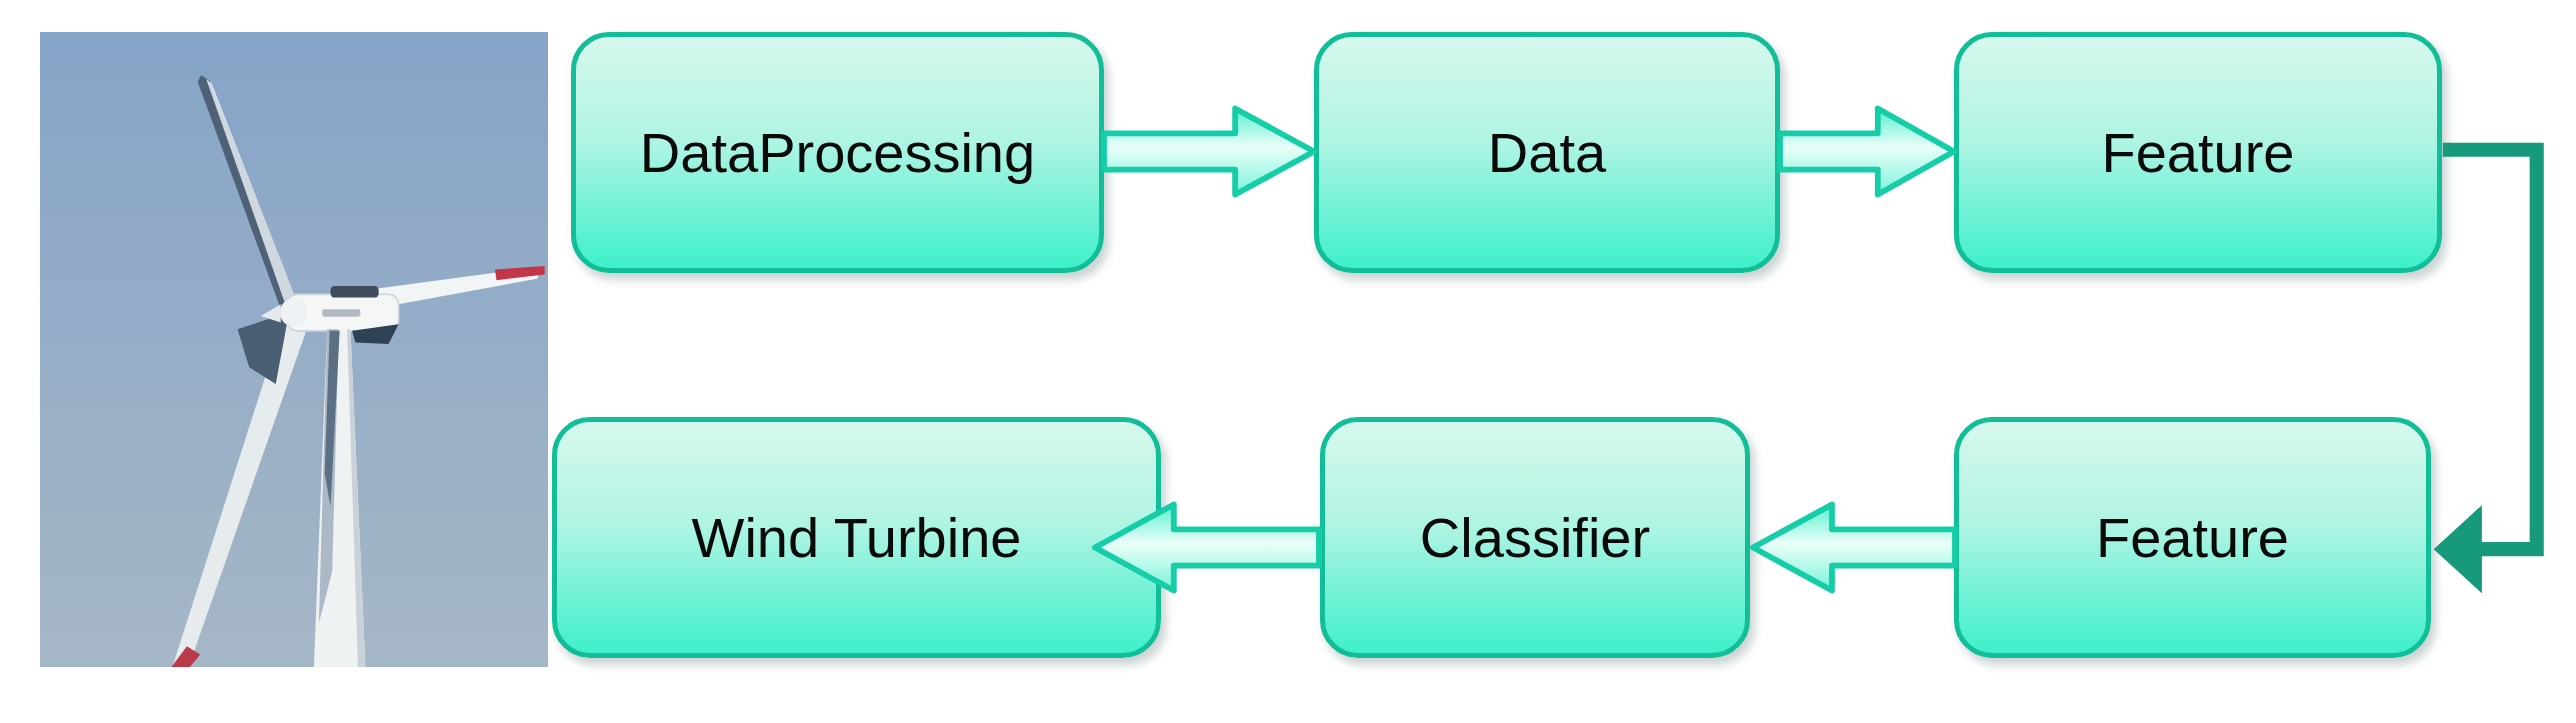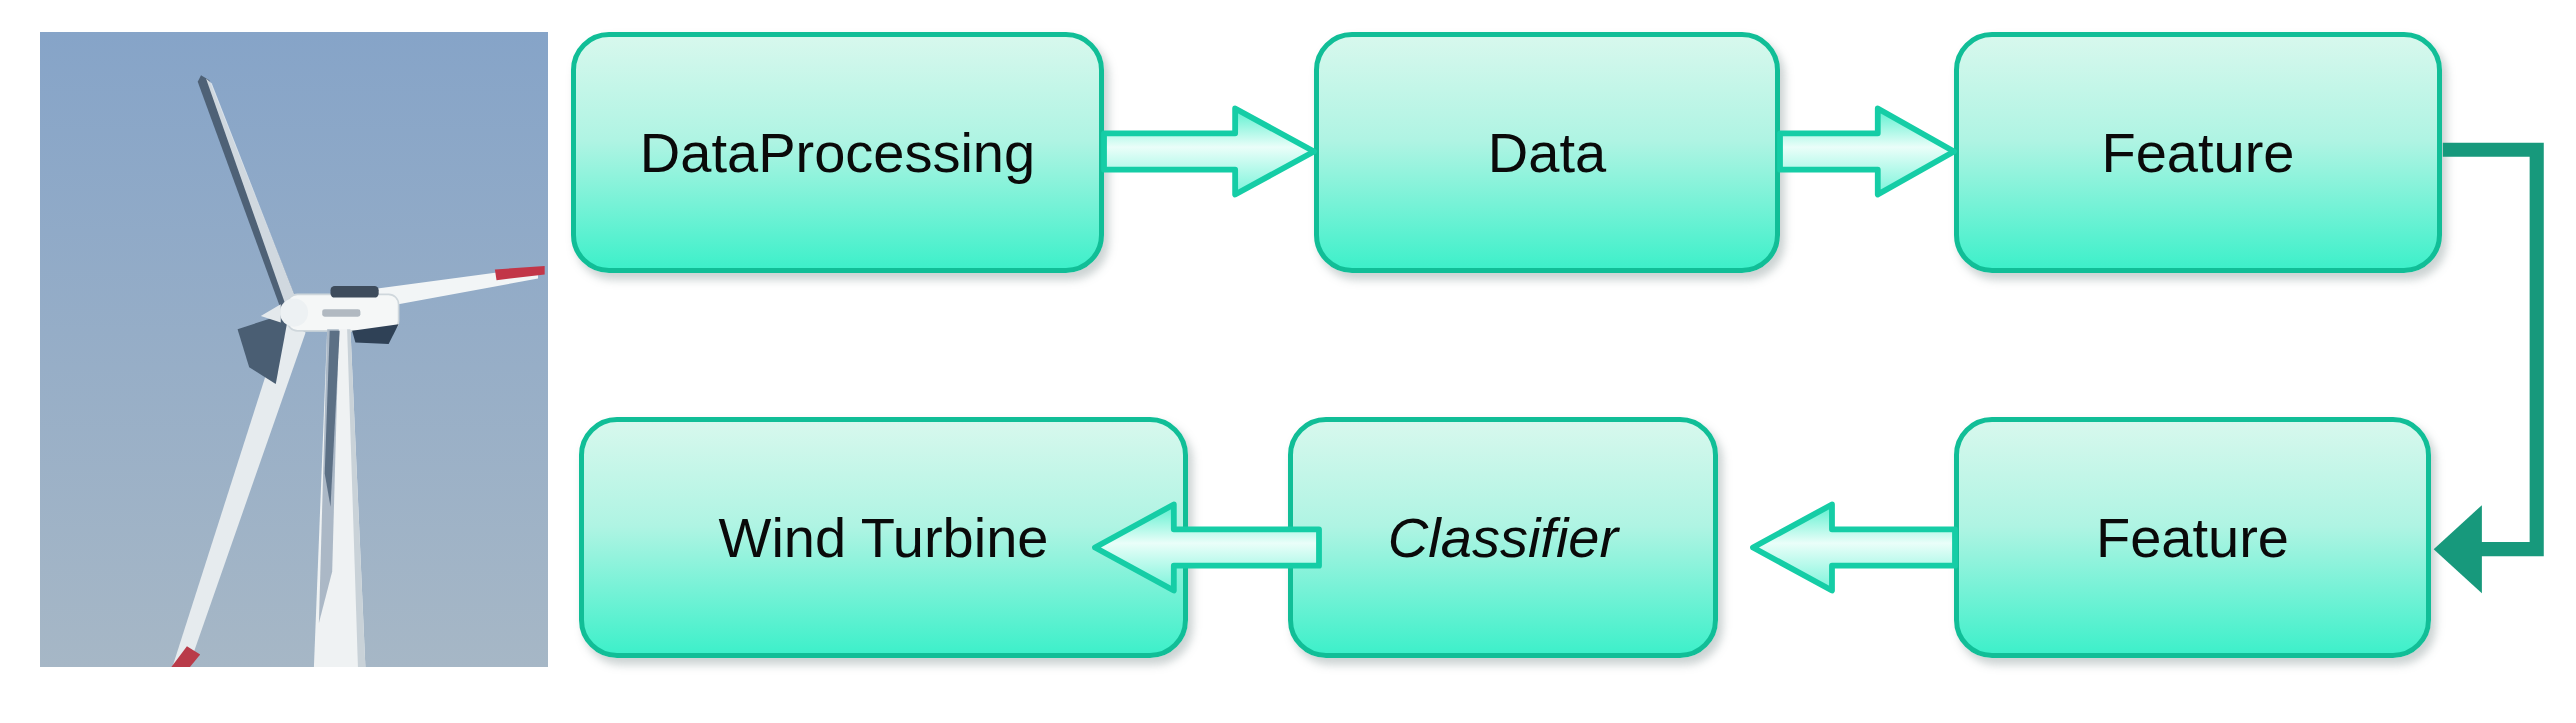--- a/index.html
+++ b/index.html
@@ -37,22 +37,22 @@
     box-shadow:4.1px 6.6px 8.3px rgba(110,130,130,0.35);
     display:flex;flex-direction:row;justify-content:center;align-items:center;
     color:var(--text);
     font-size:56px;line-height:1.25;
     text-align:center;
   }
   .flow-box .line{display:block;white-space:nowrap;}
   .box-data-collection       {left:571px;  top:32px;  width:533px; height:241px;}
   .box-data-processing       {left:1314px; top:32px;  width:466px; height:241px;}
   .box-feature-extraction    {left:1954px; top:32px;  width:488px; height:241px;}
-  .box-wind-turbine-condition{left:579px;  top:417px; width:609px; height:241px;}
-  .box-classifier            {left:1288px; top:417px; width:430px; height:241px;font-style:italic;}
+  .box-wind-turbine-condition{left:552px;  top:417px; width:609px; height:241px;}
+  .box-classifier            {left:1320px; top:417px; width:430px; height:241px;}
   .box-feature-selection     {left:1954px; top:417px; width:477px; height:241px;}
   .block-arrow{position:absolute;}
   .block-arrow svg{display:block;width:100%;height:100%;overflow:visible;}
   .arrow-1{left:1104px; top:106px; width:210px; height:91px;}
   .arrow-2{left:1780px; top:106px; width:174px; height:91px;}
   .arrow-3{left:1753px; top:502px; width:202px; height:91px;}
   .arrow-4{left:1095px; top:502px; width:224px; height:91px;}
   .elbow-connector{position:absolute;left:2432px;top:139px;width:118px;height:455px;}
   .elbow-connector svg{display:block;width:100%;height:100%;overflow:visible;}
 </style>

